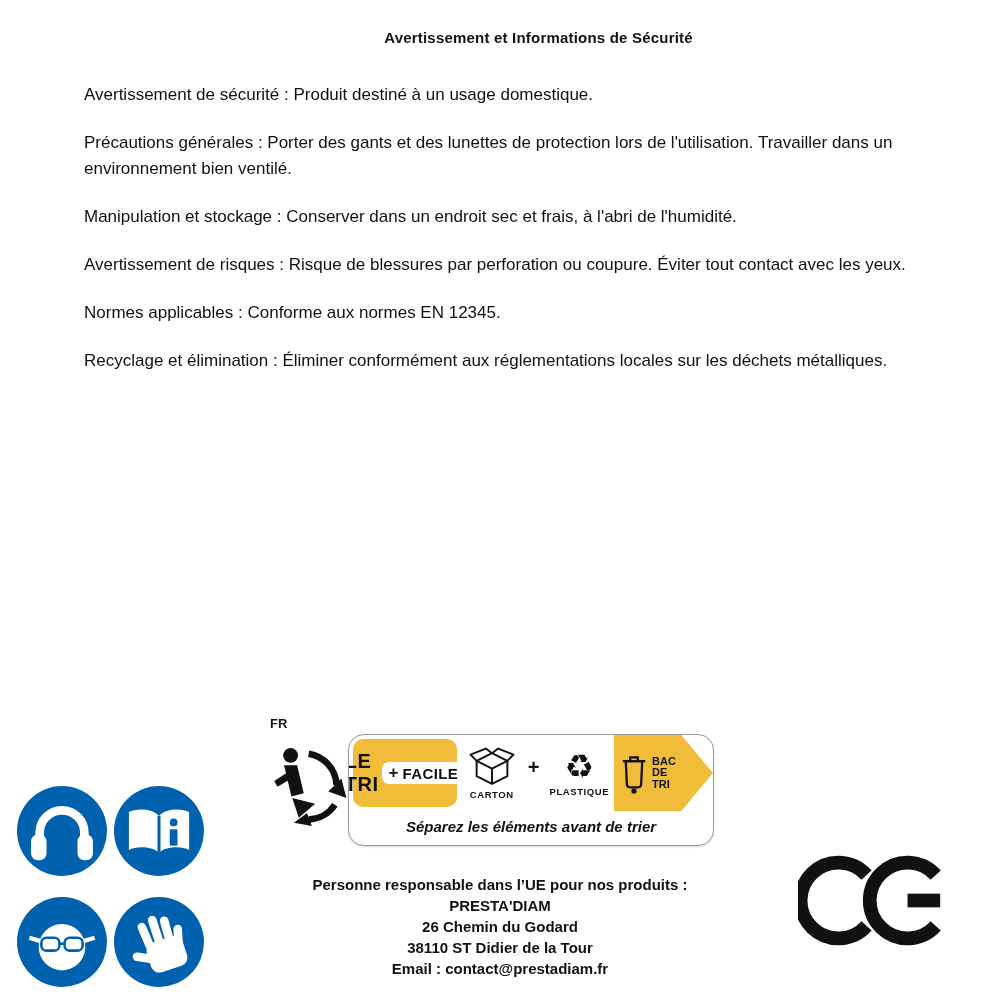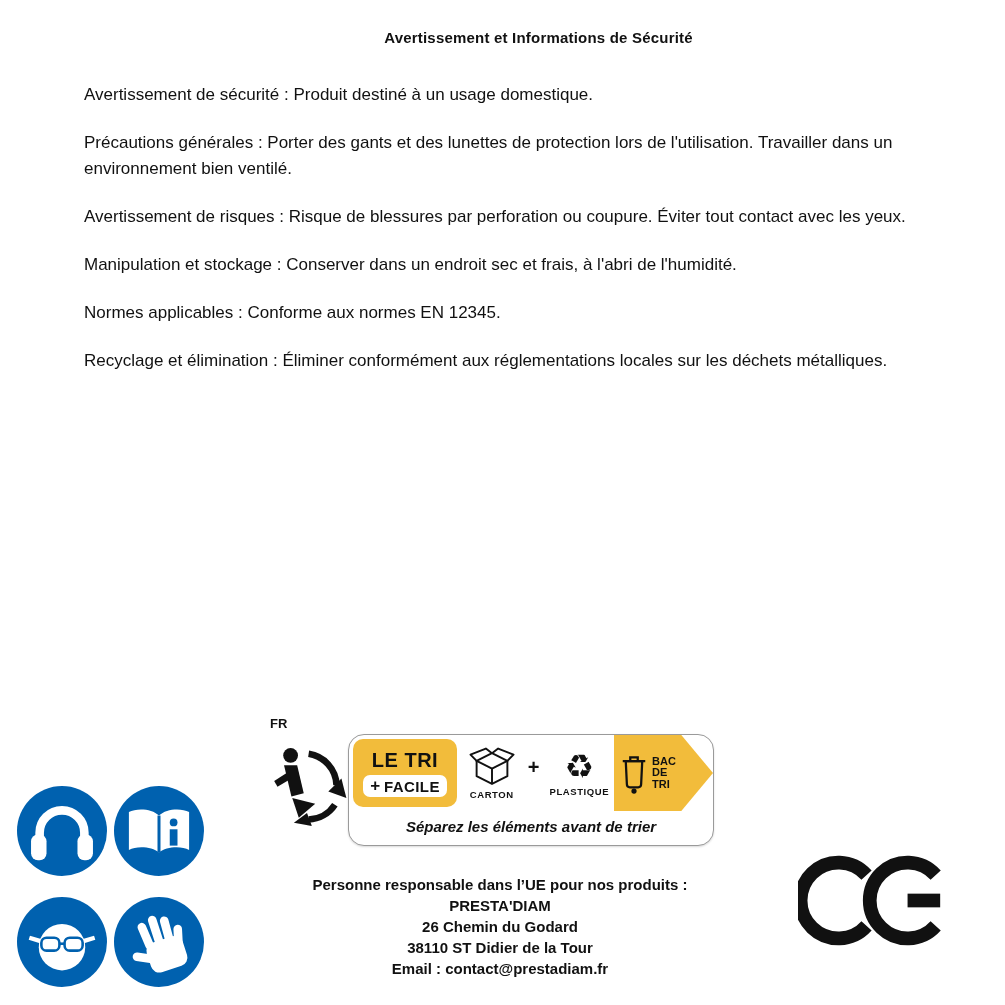--- a/index.html
+++ b/index.html
@@ -32,21 +32,21 @@
   .badge-row{display:flex;align-items:flex-start;margin-top:3px;}
   .triman{width:82px;height:90px;flex:0 0 auto;margin-top:6px;}
   .triman svg{width:100%;height:100%;}
   .tri-pill{
     width:364px;border:1.5px solid #9a9a9a;border-radius:16px;background:#fff;
     overflow:hidden;box-shadow:0 1px 2px rgba(0,0,0,.15);
   }
   .pill-top{display:flex;height:76px;align-items:stretch;}
   .tri-left{
     background:var(--yellow);margin:4px;border-radius:10px;width:104px;flex:0 0 auto;
-    display:flex;flex-direction:column;align-items:center;justify-content:center;gap:3px;
+    display:flex;flex-direction:row;align-items:center;justify-content:center;gap:3px;
   }
   .le-tri{font-size:20px;font-weight:800;letter-spacing:.5px;}
   .facile-pill{
     background:#fff;border-radius:7px;padding:1px 7px;display:flex;align-items:center;gap:4px;
   }
   .facile-plus{font-size:17px;font-weight:800;}
   .facile{font-size:15px;font-weight:800;letter-spacing:.4px;}
   .pill-mid{flex:1;display:flex;align-items:center;justify-content:center;gap:10px;}
   .mat{display:flex;flex-direction:column;align-items:center;gap:2px;}
   .mat-label{font-size:9.5px;font-weight:bold;letter-spacing:.6px;}
@@ -74,22 +74,22 @@
   .ink{fill:var(--blue);}
 </style>
 </head>
 <body>
 
 <div class="page-title">Avertissement et Informations de Sécurité</div>
 
 <div class="content">
   <p>Avertissement de sécurité : Produit destiné à un usage domestique.</p>
   <p>Précautions générales : Porter des gants et des lunettes de protection lors de l'utilisation. Travailler dans un environnement bien ventilé.</p>
+  <p>Manipulation et stockage : Conserver dans un endroit sec et frais, à l'abri de l'humidité.</p>
   <p>Avertissement de risques : Risque de blessures par perforation ou coupure. Éviter tout contact avec les yeux.</p>
-  <p>Manipulation et stockage : Conserver dans un endroit sec et frais, à l'abri de l'humidité.</p>
   <p>Normes applicables : Conforme aux normes EN 12345.</p>
   <p>Recyclage et élimination : Éliminer conformément aux réglementations locales sur les déchets métalliques.</p>
 </div>
 
 <div class="m-icon" id="icon-ear">
   <svg viewBox="0 0 100 100">
     <path d="M24 66 V52 a26 26 0 0 1 52 0 V66" fill="none" stroke="#fff" stroke-width="10"></path>
     <rect x="14" y="54" width="18" height="30" rx="8" fill="#fff"></rect>
     <rect x="68" y="54" width="18" height="30" rx="8" fill="#fff"></rect>
   </svg>

